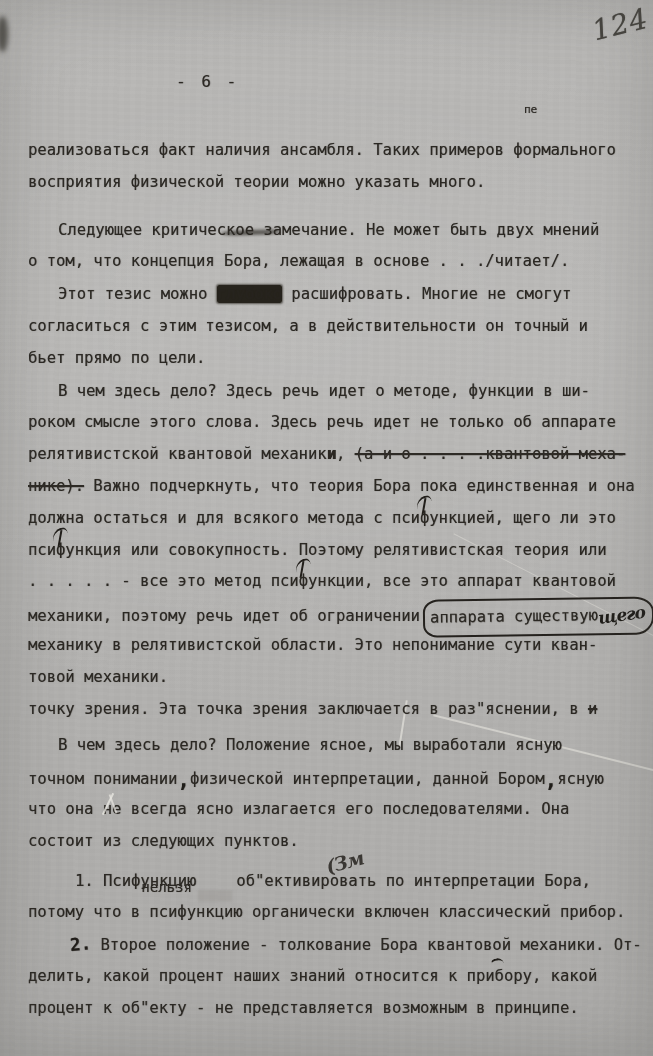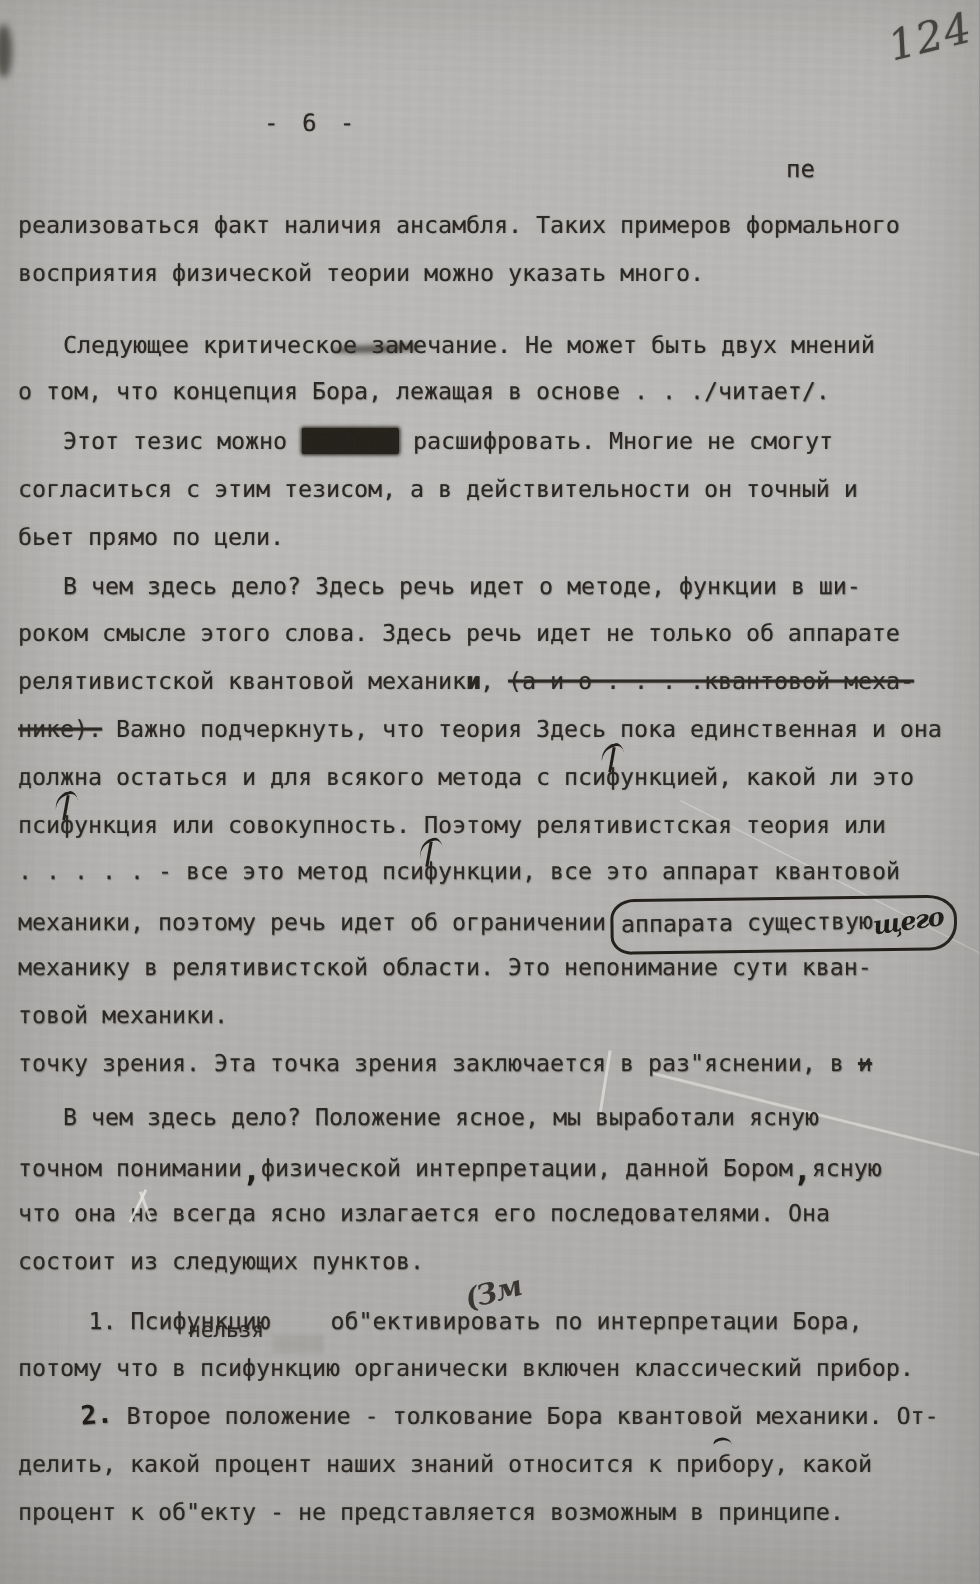--- a/index.html
+++ b/index.html
@@ -16,24 +16,24 @@
   .texture{position:absolute;inset:0;pointer-events:none;opacity:.5;
     background:
       repeating-linear-gradient(2deg, rgba(255,255,255,.02) 0 3px, rgba(0,0,0,.02) 3px 7px),
       repeating-linear-gradient(91deg, rgba(255,255,255,.015) 0 5px, rgba(0,0,0,.015) 5px 11px);}
   
   .folio{position:absolute;left:592px;top:8px;font-family:"DejaVu Serif",serif;font-style:italic;
     font-size:28px;color:#45433e;transform:rotate(-14deg);letter-spacing:1px;
     text-shadow:0 0 1px rgba(60,58,54,.6);}
   .pagenum{position:absolute;left:176px;top:72px;font-size:16px;letter-spacing:3px;
     text-shadow:.4px .4px .8px rgba(40,37,33,.55);}
-  .catchword{position:absolute;left:524px;top:103px;font-size:16px;
+  .catchword{position:absolute;left:524px;top:103px;font-size:11px;
     text-shadow:.4px .4px .8px rgba(40,37,33,.55);}
   
-  .textblock{position:absolute;left:12px;top:135px;width:612px;font-size:15.5px;
+  .textblock{position:absolute;left:28px;top:135px;width:612px;font-size:15.5px;
     text-shadow:.4px .4px .8px rgba(40,37,33,.55);}
   .line{height:31.8px;line-height:31.8px;white-space:nowrap;position:relative;}
   .ind1{padding-left:30px;}
   .ind2{padding-left:47px;}
   .ind3{padding-left:42px;}
   
   .seg-strike{text-decoration:line-through;text-decoration-thickness:2.2px;text-decoration-color:#2e2b26;}
   .seg-redacted{color:transparent;background:#26231c;border-radius:2px;
     box-shadow:0 0 2px 1px rgba(38,35,28,.65);}
   .seg-overtype{font-weight:bold;text-shadow:.9px 0 0 #2b2823,.4px .4px .8px rgba(40,37,33,.55);}
@@ -94,22 +94,22 @@
       <div class="line"><span>реализоваться факт наличия ансамбля. Таких примеров формального</span></div>
       <div class="line"><span>восприятия физической теории можно указать много.</span></div>
       <div class="line ind1" style="margin-top: 16px;"><span>Следующее критическое замечание. Не может быть двух мнений</span></div>
       <div class="line"><span>о том, что концепция Бора, лежащая в основе . . ./читает/.</span></div>
       <div class="line ind1" style="margin-top: 1px;"><span>Этот тезис можно </span><span class="seg-redacted">глубоко</span><span> расшифровать. Многие не смогут</span></div>
       <div class="line"><span>согласиться с этим тезисом, а в действительности он точный и</span></div>
       <div class="line"><span>бьет прямо по цели.</span></div>
       <div class="line ind1" style="margin-top: 1px;"><span>В чем здесь дело? Здесь речь идет о методе, функции в ши-</span></div>
       <div class="line"><span>роком смысле этого слова. Здесь речь идет не только об аппарате</span></div>
       <div class="line"><span>релятивистской квантовой механик</span><span class="seg-overtype">и</span><span>, </span><span class="seg-strike">(а и о  . . . .квантовой меха-</span></div>
-      <div class="line"><span class="seg-strike">нике).</span><span> Важно подчеркнуть, что теория Здесь пока единственная и она</span></div>
-      <div class="line"><span>должна остаться и для всякого метода с </span><span class="seg-psimark">псифункцией</span><span>, какой ли это</span></div>
+      <div class="line"><span class="seg-strike">нике).</span><span> Важно подчеркнуть, что теория Бора пока единственная и она</span></div>
+      <div class="line"><span>должна остаться и для всякого метода с </span><span class="seg-psimark">псифункцией</span><span>, щего ли это</span></div>
       <div class="line"><span class="seg-psimark">псифункция</span><span> или совокупность. Поэтому релятивистская теория или</span></div>
       <div class="line"><span>. . . . . - все это метод </span><span class="seg-psimark">псифункции</span><span>, все это аппарат квантовой</span></div>
       <div class="line"><span>механики, поэтому речь идет об ограничении</span><span class="seg-loop"><span>аппарата существую</span><span class="seg-hand">щего</span></span></div>
       <div class="line"><span>механику в релятивистской области. Это непонимание сути кван-</span></div>
       <div class="line"><span>товой механики.</span></div>
       <div class="line"><span>точку зрения. Эта точка зрения заключается в раз"яснении, в </span><span class="seg-strike">и</span></div>
       <div class="line ind1" style="margin-top: 5px;"><span>В чем здесь дело? Положение ясное, мы выработали ясную</span></div>
       <div class="line"><span>точном понимании</span><span class="seg-handcomma">,</span><span>физической интерпретации, данной Бором</span><span class="seg-handcomma">,</span><span>ясную</span></div>
       <div class="line"><span>что она </span><span class="seg-scratch">не</span><span> всегда ясно излагается его последователями. Она</span></div>
       <div class="line"><span>состоит из следующих пунктов.</span></div>

